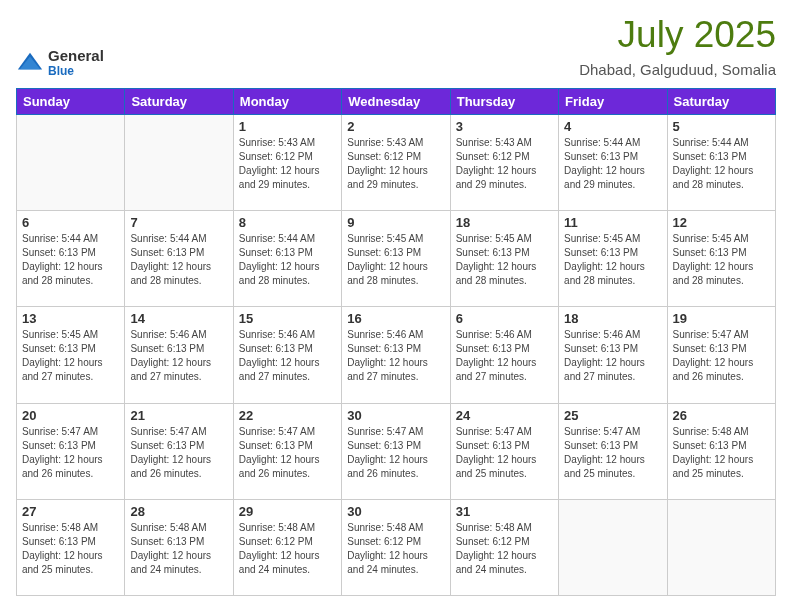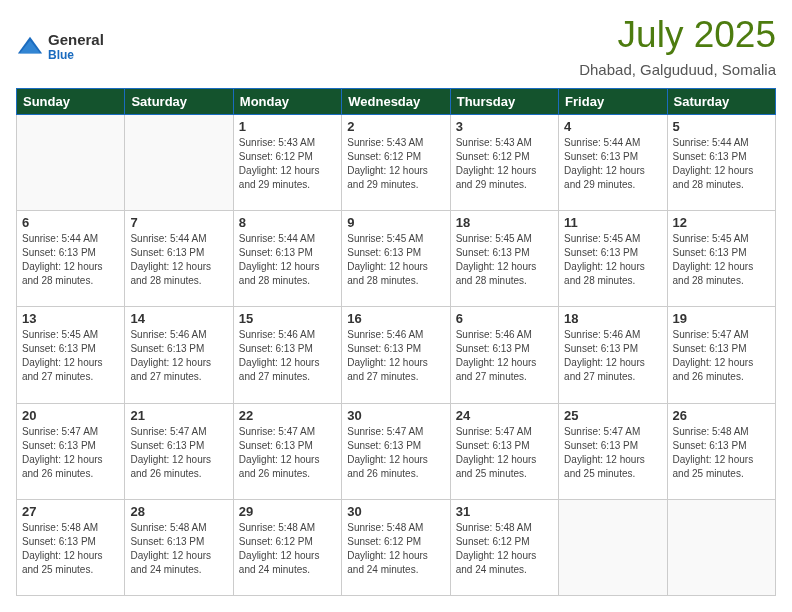--- a/index.html
+++ b/index.html
@@ -13,21 +13,21 @@
     .page {
       width: 792px;
       height: 612px;
       padding: 16px;
       display: flex;
       flex-direction: column;
     }
     .header {
       display: flex;
       justify-content: space-between;
-      align-items: center;
+      align-items: flex-end;
       margin-bottom: 10px;
     }
     .logo {
       display: flex;
       align-items: center;
       gap: 4px;
     }
     .logo-text {
       display: flex;
       flex-direction: column;
@@ -62,21 +62,21 @@
       margin-top: 8px;
     }
     .calendar {
       flex: 1;
       border: 1px solid #ccc;
       border-collapse: collapse;
       width: 100%;
       table-layout: fixed;
     }
     .calendar th {
-      background-color: #14532d;
+      background-color: #6d28d9;
       color: #fff;
       text-align: left;
       padding: 5px 6px;
       font-size: 13px;
       font-weight: bold;
       border: 1px solid #1a6bbf;
     }
     .calendar td {
       border: 1px solid #ccc;
       vertical-align: top;

